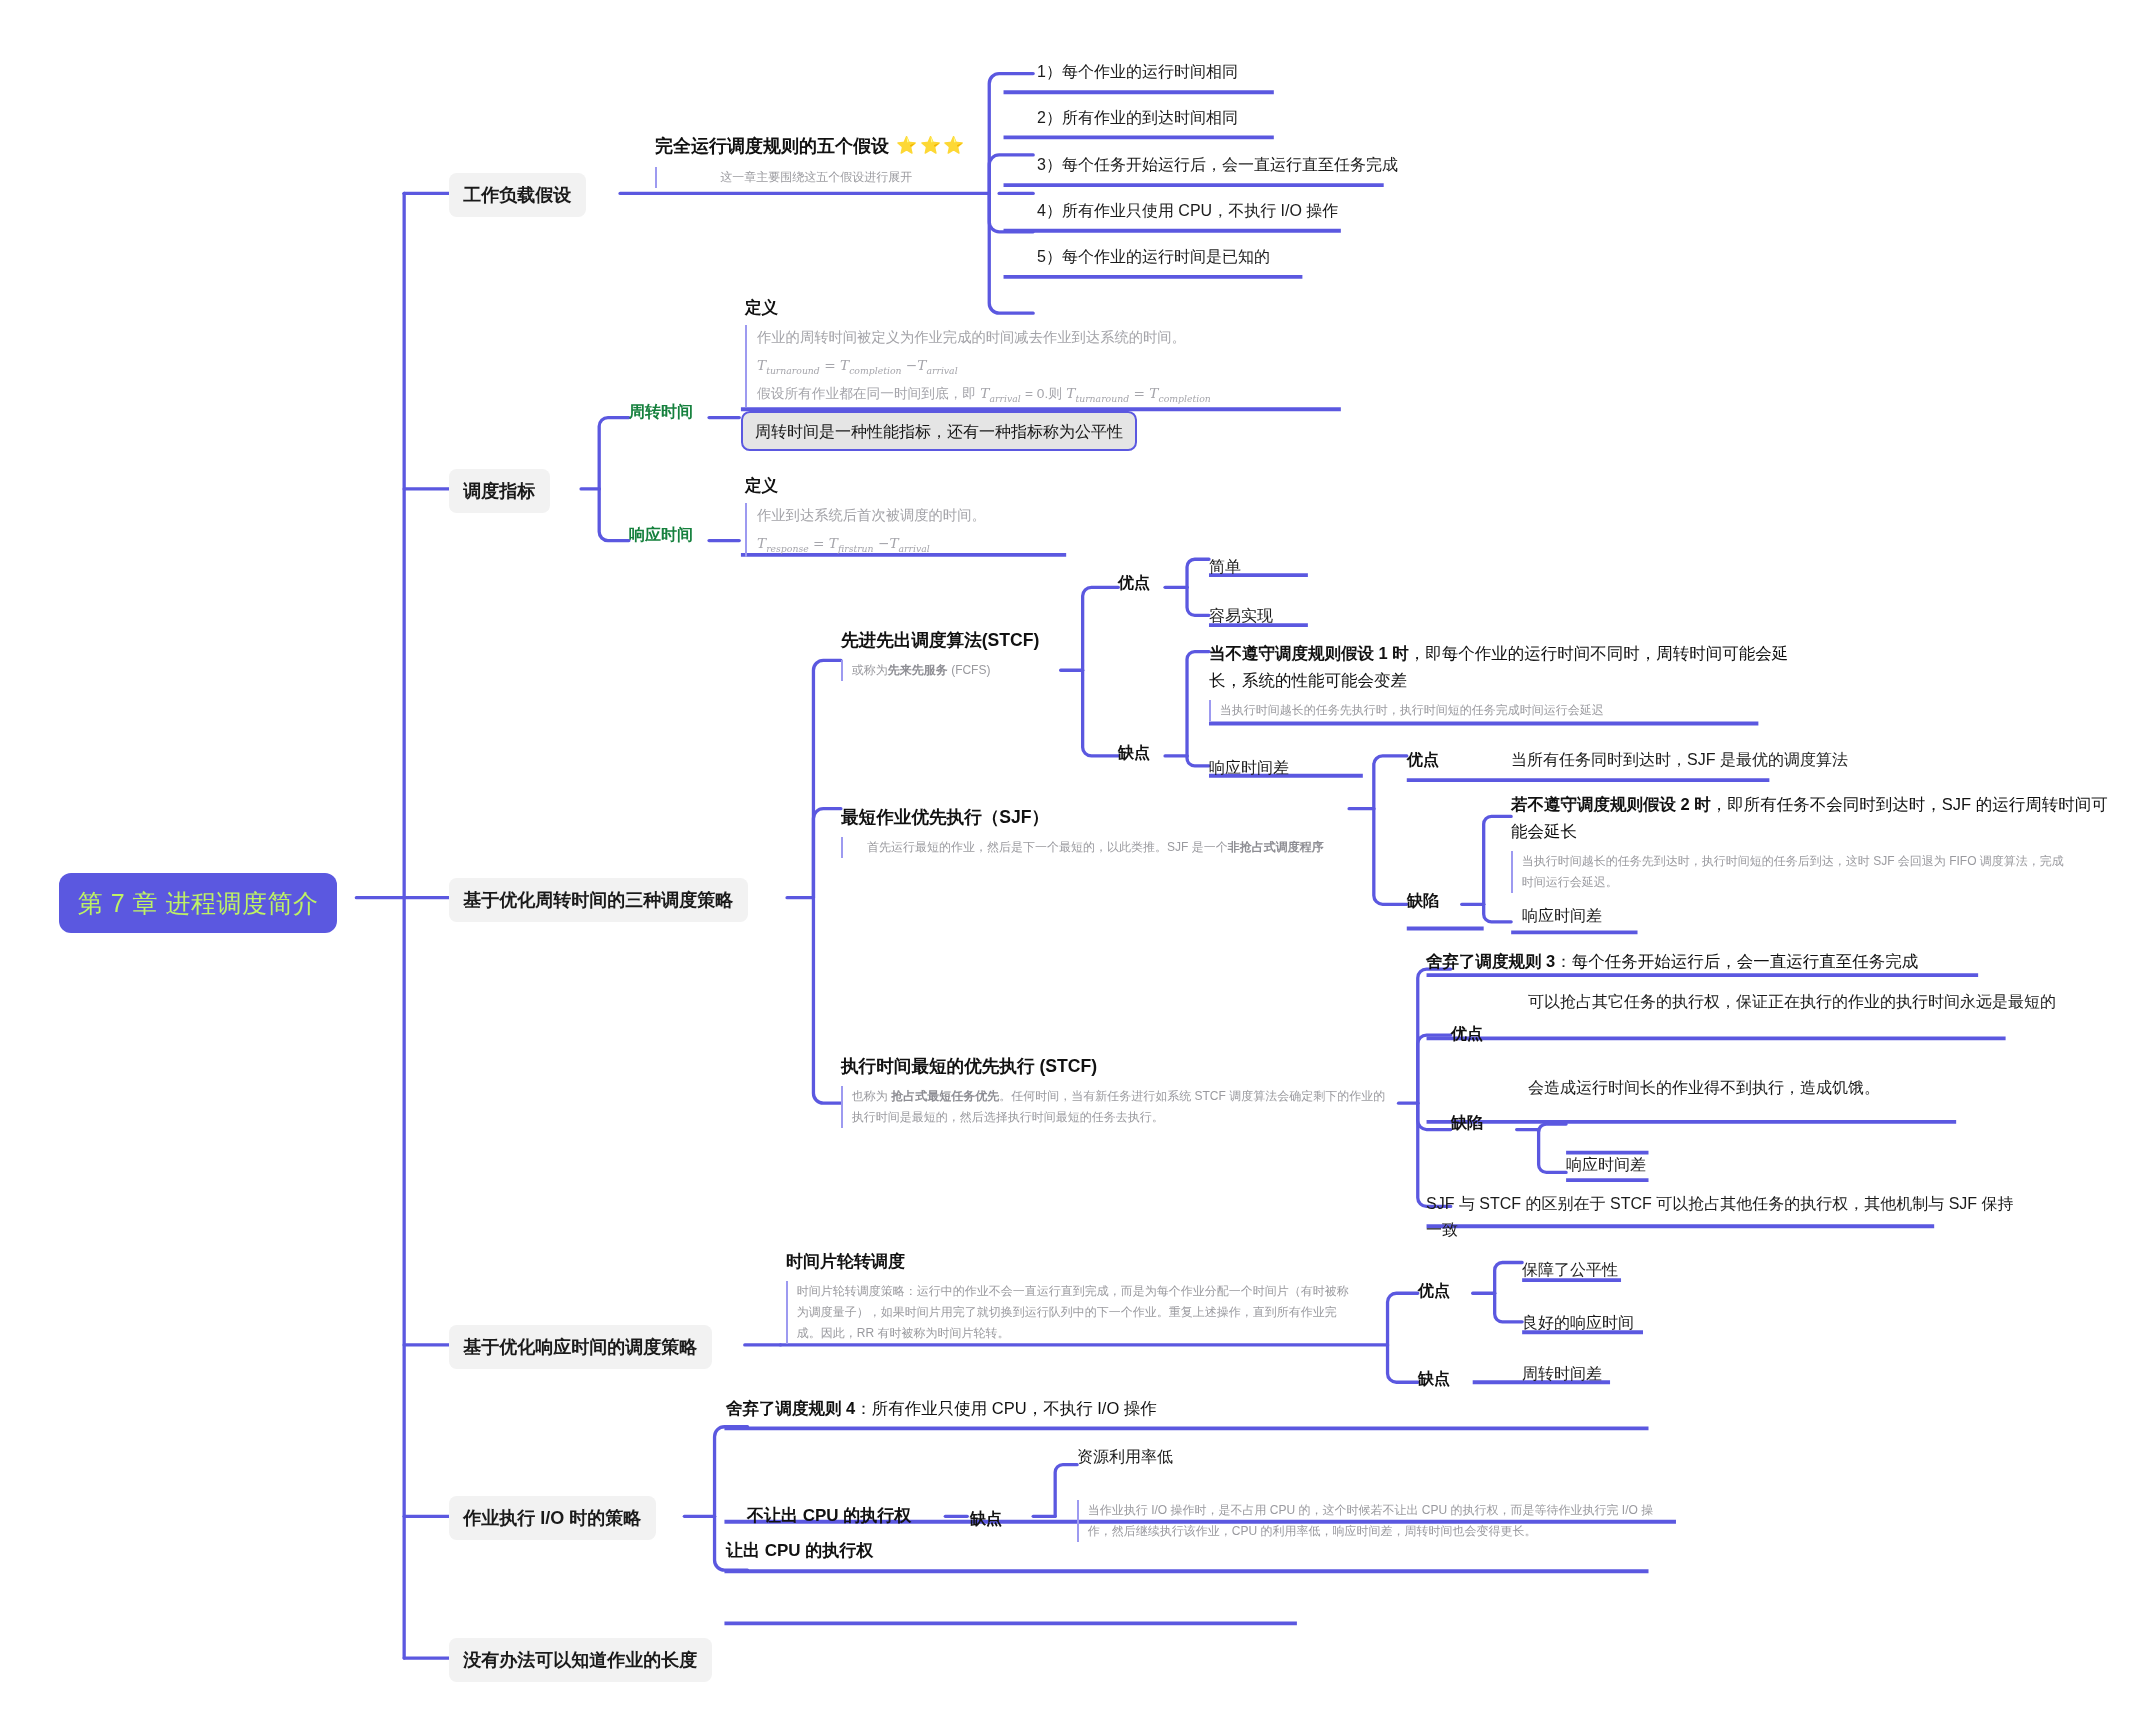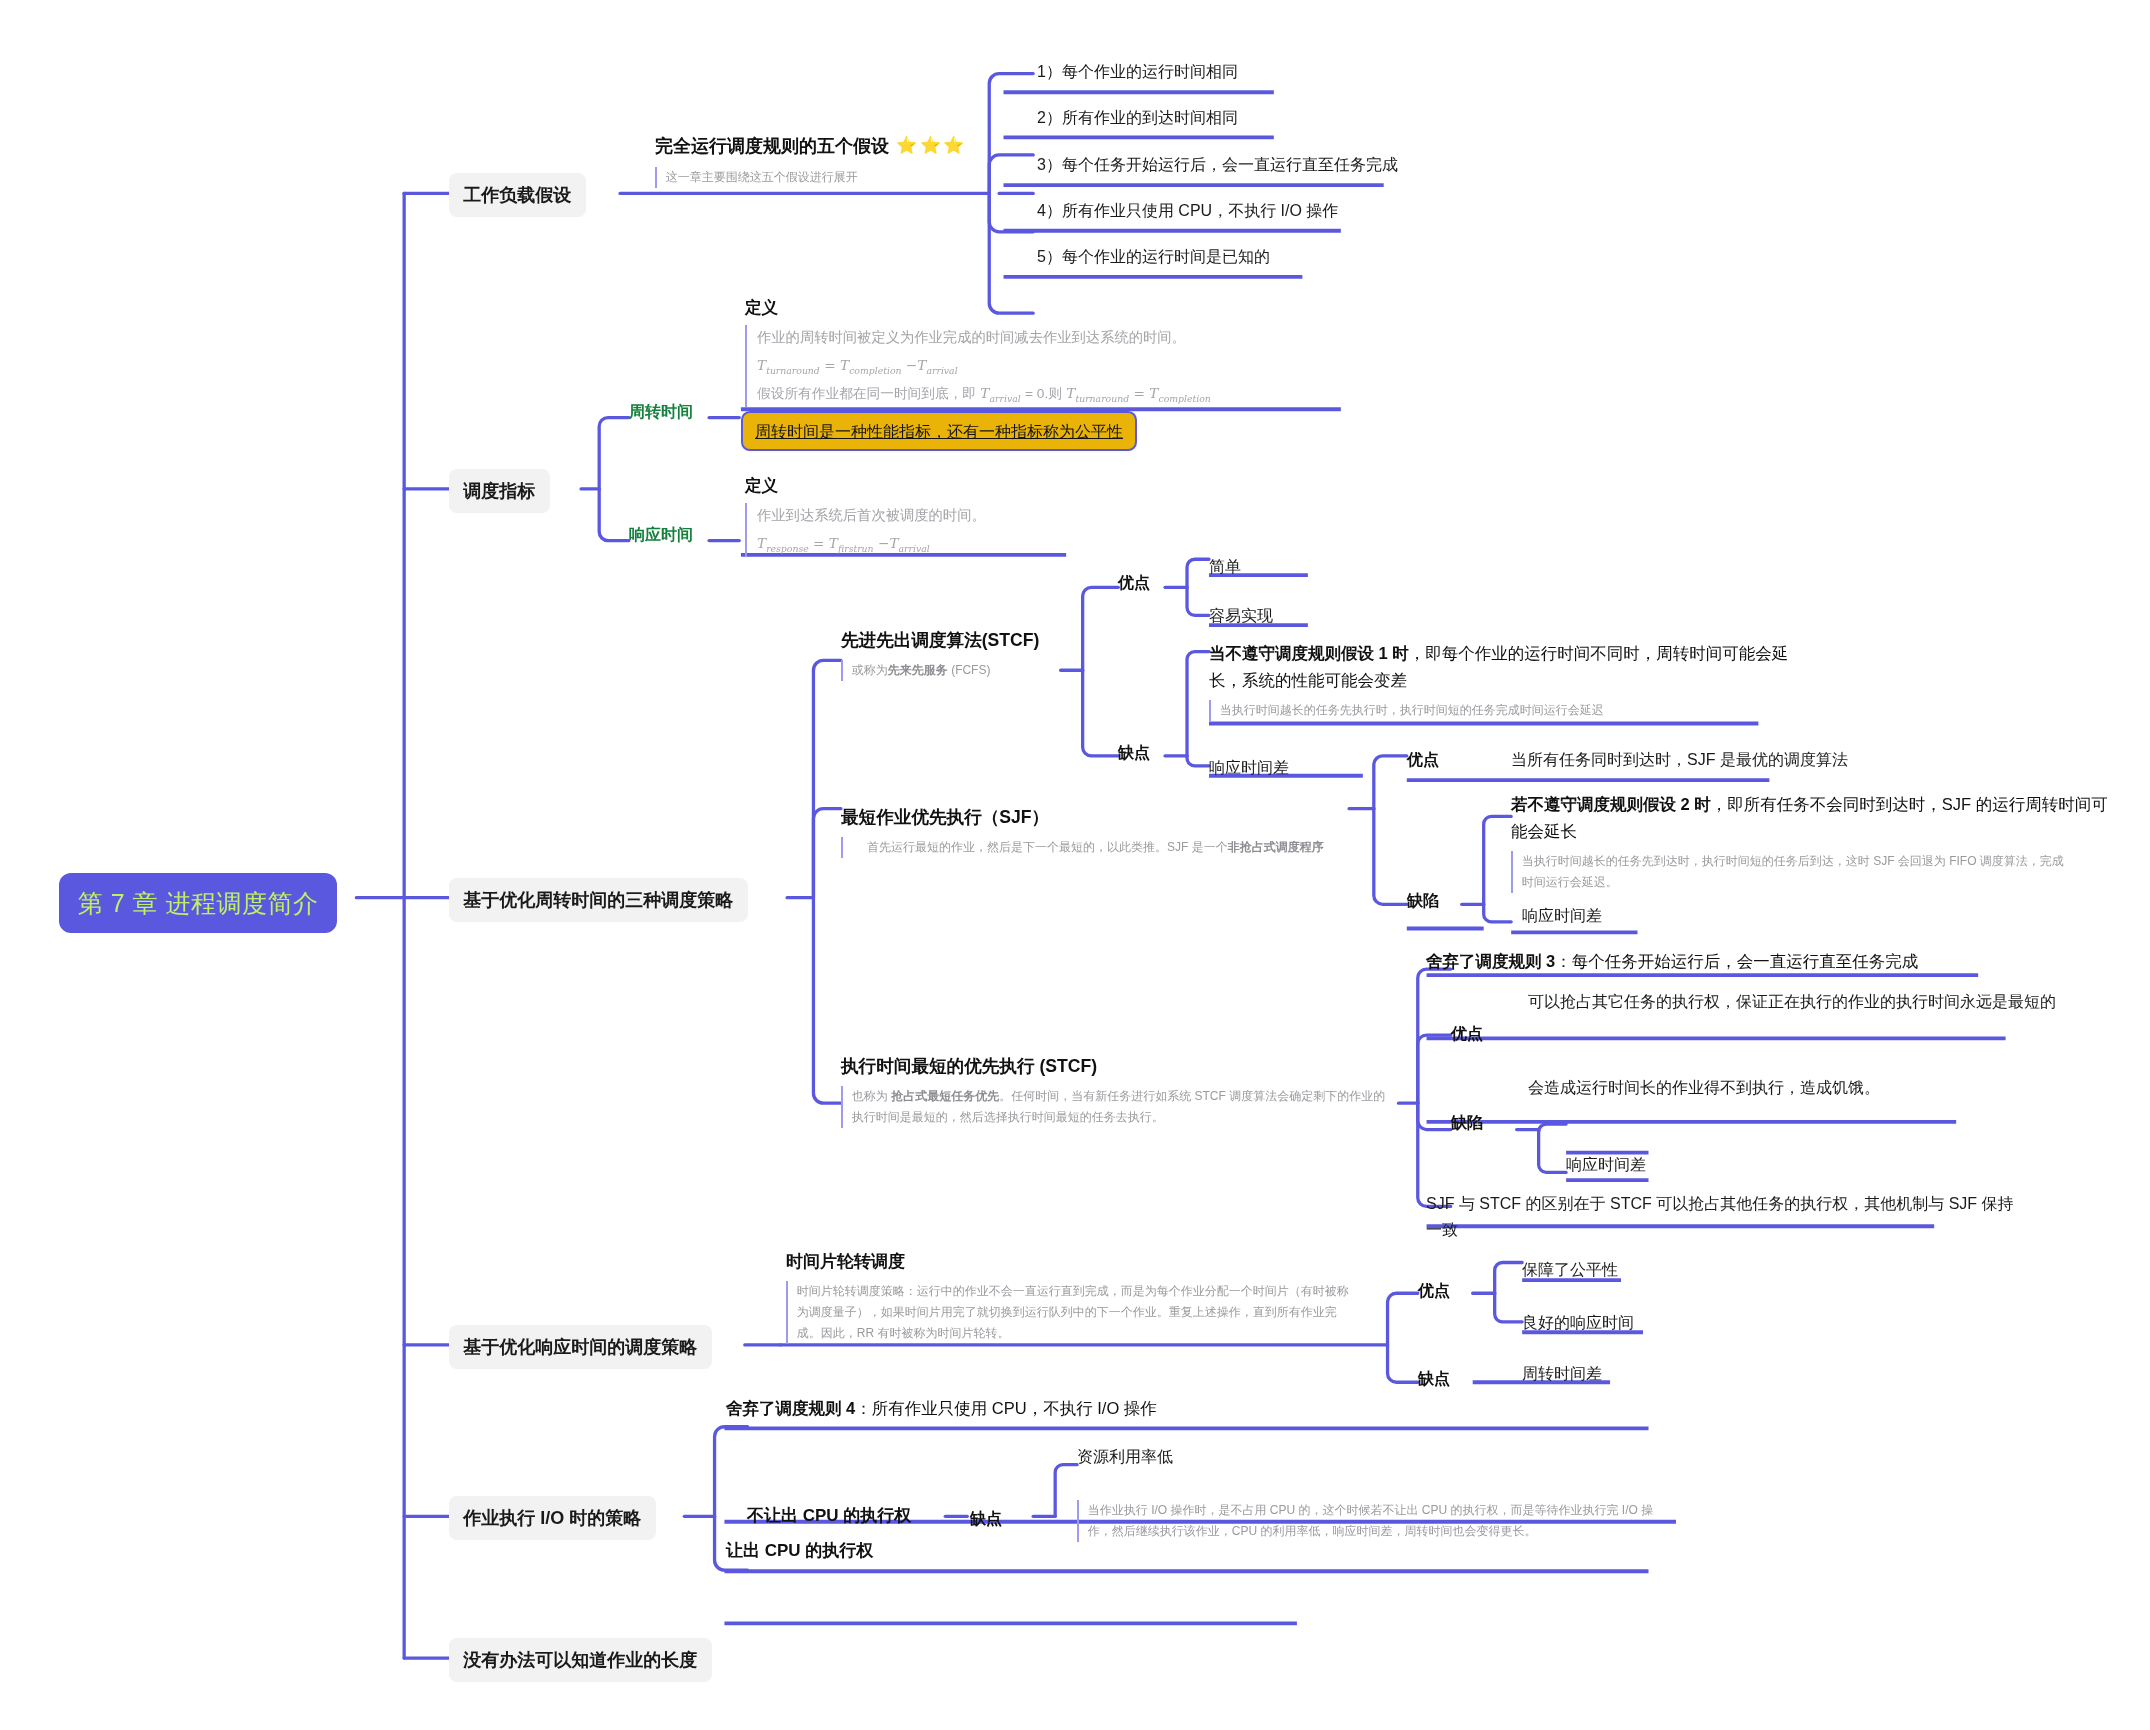--- a/index.html
+++ b/index.html
@@ -112,26 +112,25 @@
   }
   .cn-inline {
     font-family: "Liberation Sans", sans-serif;
     font-style: normal;
   }
 
   
   .boxed {
     border: 2.2px solid #5B58E0;
     border-radius: 8.8px;
-    background: #eab308;
+    background: #e5e5e5;
     padding: 6.6px 12px;
     font-size: 16px;
     color: #141414;
     white-space: nowrap;
-    text-decoration: underline;
   }
 
   .stars { letter-spacing: 2.2px; }
 
   .small-label {
     font-size: 16px;
     font-weight: bold;
     color: #111;
     white-space: nowrap;
   }
@@ -287,21 +286,21 @@
 
   <div class="node root" style="left:59px; top:873px;">第 7 章 进程调度简介</div>
 
   <div class="node pill" style="left:449px; top:173px;">工作负载假设</div>
 
   <div class="node" style="left:655px; top:133px;">
     <div style="display:flex; align-items:center; gap:7.7px;">
       <span class="topic" style="font-size:18px;">完全运行调度规则的五个假设</span>
       <span class="stars" style="font-size:17px; color:#FFC93C;">⭐⭐⭐</span>
     </div>
-    <div class="note" style="margin-top:7.7px;">这一章主要围绕这五个假设进行展开</div>
+    <div class="note" style="margin-top:7.7px;text-align:center;">这一章主要围绕这五个假设进行展开</div>
   </div>
 
   <div class="node plain" style="left:1037px; top:60px;">1）每个作业的运行时间相同</div>
   <div class="node plain" style="left:1037px; top:106px;">2）所有作业的到达时间相同</div>
   <div class="node plain" style="left:1037px; top:153px;">3）每个任务开始运行后，会一直运行直至任务完成</div>
   <div class="node plain" style="left:1037px; top:199px;">4）所有作业只使用 CPU，不执行 I/O 操作</div>
   <div class="node plain" style="left:1037px; top:245px;">5）每个作业的运行时间是已知的</div>
 
   <div class="node pill" style="left:449px; top:469px;">调度指标</div>
 

